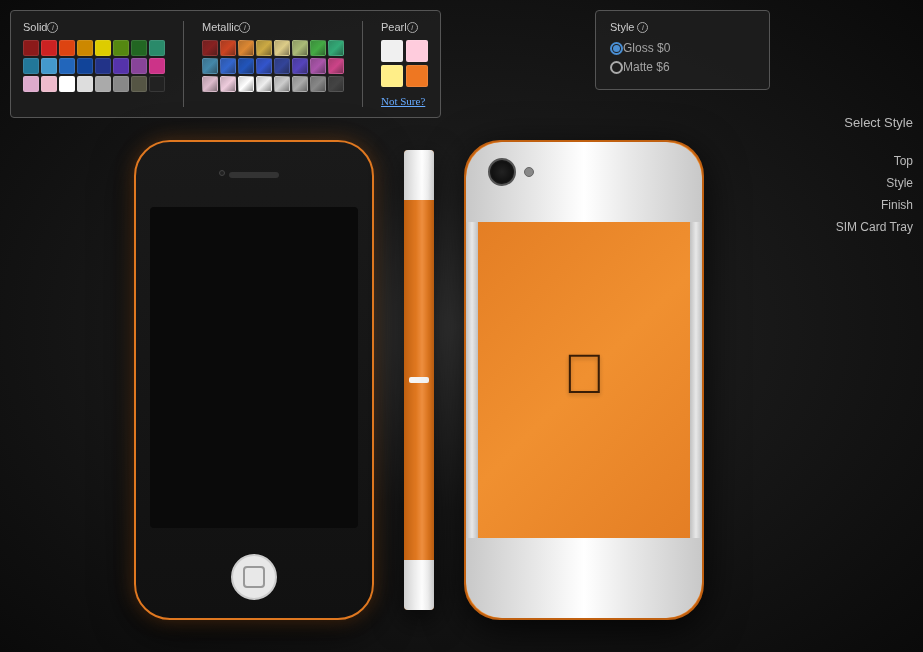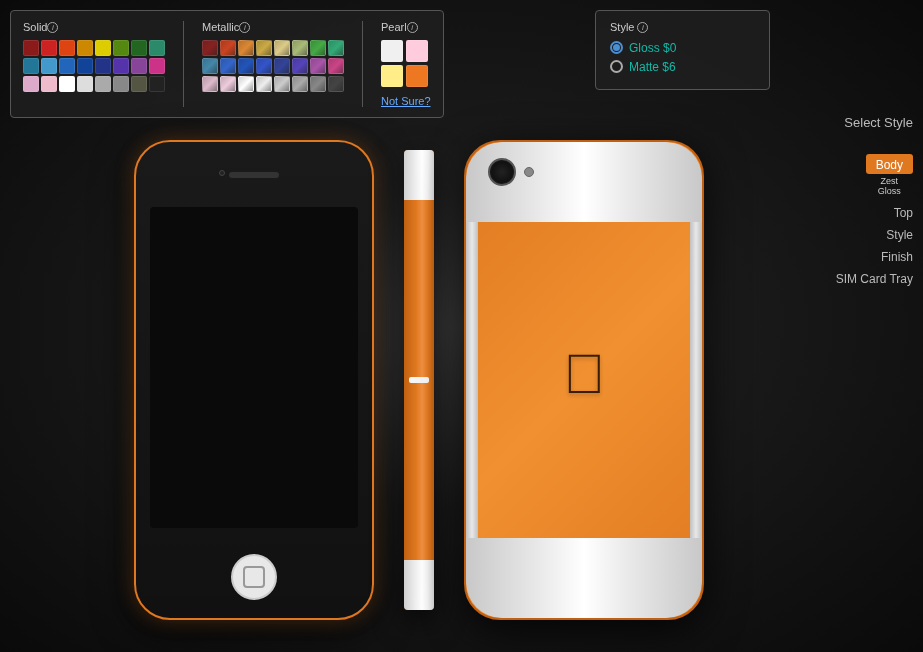--- a/index.html
+++ b/index.html
@@ -70,20 +70,21 @@
       cursor: pointer;
       border: 1px solid rgba(255,255,255,0.1);
     }
 
     .not-sure-link {
       color: #6af;
       font-size: 11px;
       text-decoration: underline;
       cursor: pointer;
       margin-top: 4px;
+      font-family: Liberation Serif, serif;
     }
 
     .divider-v {
       width: 1px;
       background: #555;
       align-self: stretch;
     }
 
     
     .finish-panel {
@@ -101,24 +102,23 @@
       font-size: 11px;
       color: #ccc;
       margin-bottom: 8px;
       display: flex;
       align-items: center;
       gap: 3px;
     }
 
     .finish-option {
       display: flex;
-      align-items: flex-start;
-      gap: 6px;
+      align-items: flex-end;
       font-size: 12px;
-      color: #14b8a6;
+      color: #a3a3a3;
       margin-bottom: 5px;
     }
 
     .radio-btn {
       width: 13px;
       height: 13px;
       border-radius: 50%;
       border: 2px solid #aaa;
       background: transparent;
       cursor: pointer;
@@ -513,27 +513,20 @@
     <span>Gloss $0</span>
   </div>
   <div class="finish-option">
     <div class="radio-btn"></div>
     <span>Matte $6</span>
   </div>
 </div>
 
 <div class="style-panel">
   <div class="style-panel-title">Select Style</div>
-  <div style="text-align:right;">
-    <div style="display:inline-block; text-align:center;">
-      <div class="style-body-btn">Body</div>
-      <div class="style-body-sub">Zest</div>
-      <div class="style-body-sub">Gloss</div>
-    </div>
-  </div>
   <div class="style-item">Top</div>
   <div class="style-item">Style</div>
   <div class="style-item">Finish</div>
   <div class="style-item">SIM Card Tray</div>
 </div>
 
 <div class="phones-area">
 
   <div class="phone-front">
     <div class="phone-front-body">

